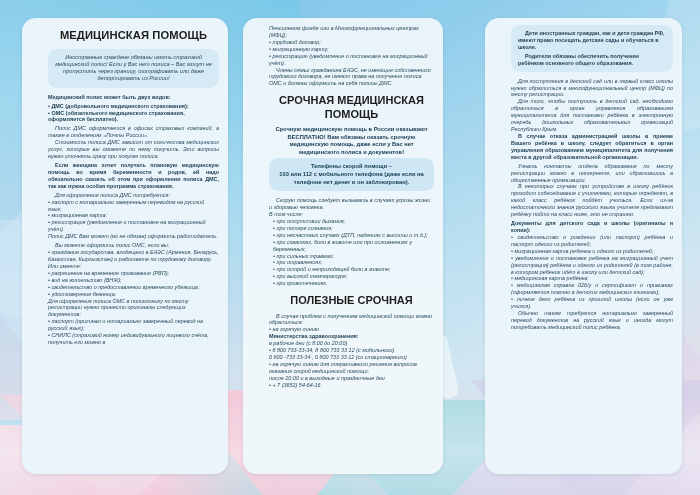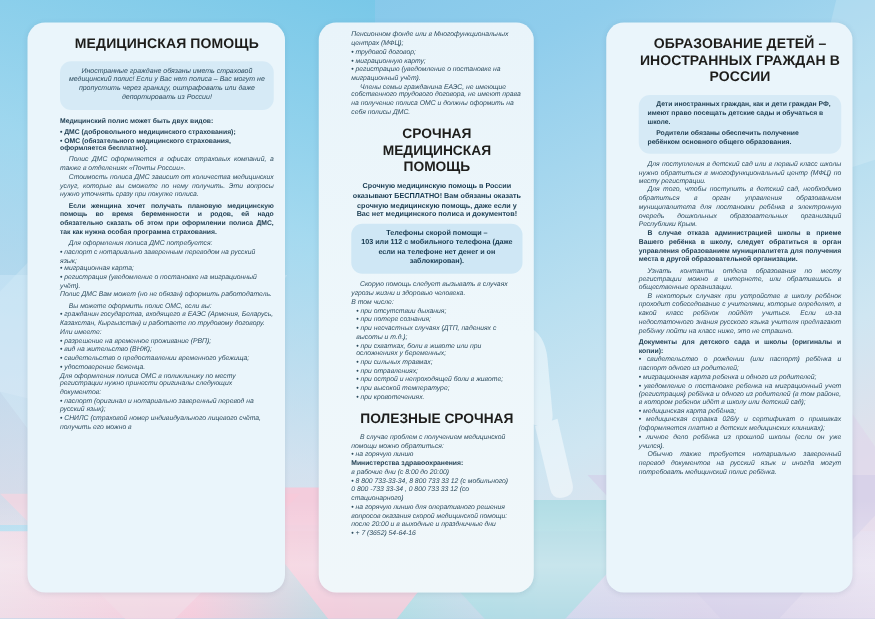--- a/index.html
+++ b/index.html
@@ -33,21 +33,21 @@
   #medic{position:absolute;left:330px;top:215px;width:150px;height:230px;opacity:.55;}
 
   
   .card{
     position:absolute;top:18px;height:456px;
     background:#eaf5fb;border-radius:14px;
     box-shadow:0 1px 4px rgba(60,90,120,.13);
     overflow:hidden;
   }
   #card1{left:22px;width:206px;}
-  #card2{left:255px;width:172px;background:linear-gradient(180deg,#e9f4fa 0%,#eef7fb 55%,#f0f7fa 100%);}
+  #card2{left:243px;width:200px;background:linear-gradient(180deg,#e9f4fa 0%,#eef7fb 55%,#f0f7fa 100%);}
   #card3{left:485px;width:197px;}
   .cardInner{padding:7px 9px 6px 26px;}
 
   h1.title{
     font-size:11.2px;font-weight:bold;color:#1d1d1b;text-align:center;
     margin:4px 0 6px 0;line-height:1.22;letter-spacing:.1px;
   }
   h2.title2{
     font-size:11px;font-weight:bold;color:#1d1d1b;text-align:center;
     margin:7px 0 5px 0;line-height:1.22;
@@ -169,21 +169,20 @@
     <p class="it">• 8 800 733-33-34, 8 800 733 33 12 (с мобильного)</p>
     <p class="it">0 800 -733 33-34 , 0 800 733 33 12 (со стационарного)</p>
     <p class="it">• на горячую линию для оперативного решения вопросов оказания скорой медицинской помощи:</p>
     <p class="it">после 20:00 и в выходные и праздничные дни</p>
     <p class="it">• + 7 (3652) 54-64-16</p>
   </div>
 </div>
 
 <div class="card" id="card3">
   <div class="cardInner">
-    <h1 class="title">ОБРАЗОВАНИЕ ДЕТЕЙ – ИНОСТРАННЫХ ГРАЖДАН В РОССИИ</h1>
 
     <div class="hl">
       <p class="bd blk" style="text-indent:7px">Дети иностранных граждан, как и дети граждан РФ, имеют право посещать детские сады и обучаться в школе.</p>
       <p class="bd" style="text-indent:7px">Родители обязаны обеспечить получение ребёнком основного общего образования.</p>
     </div>
 
     <p class="it just ind">Для поступления в детский сад или в первый класс школы нужно обратиться в многофункциональный центр (МФЦ) по месту регистрации.</p>
     <p class="it just ind">Для того, чтобы поступить в детский сад, необходимо обратиться в орган управления образованием муниципалитета для постановки ребёнка в электронную очередь дошкольных образовательных организаций Республики Крым.</p>
     <p class="bd just ind blk">В случае отказа администрацией школы в приеме Вашего ребёнка в школу, следует обратиться в орган управления образованием муниципалитета для получения места в другой образовательной организации.</p>
     <p class="it just ind">Узнать контакты отдела образования по месту регистрации можно в интернете, или обратившись в общественные организации.</p>

